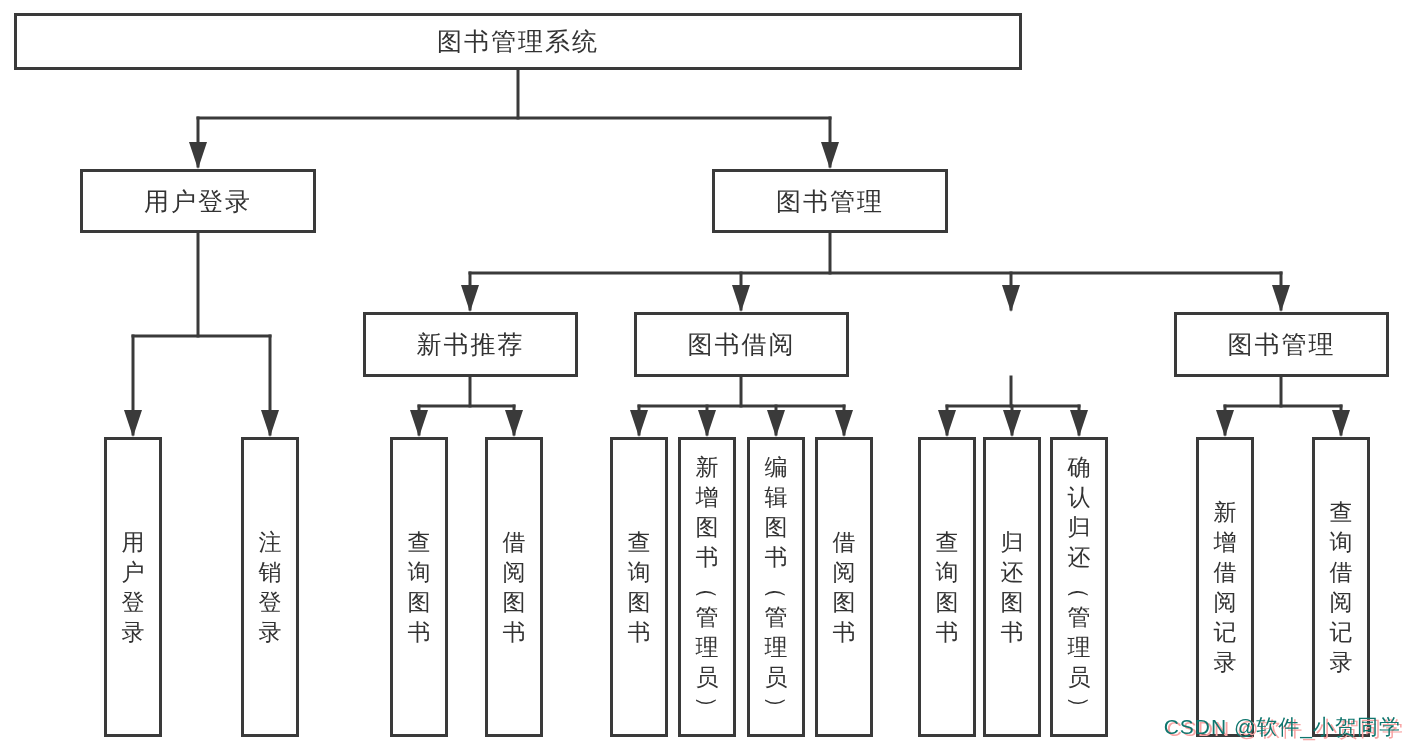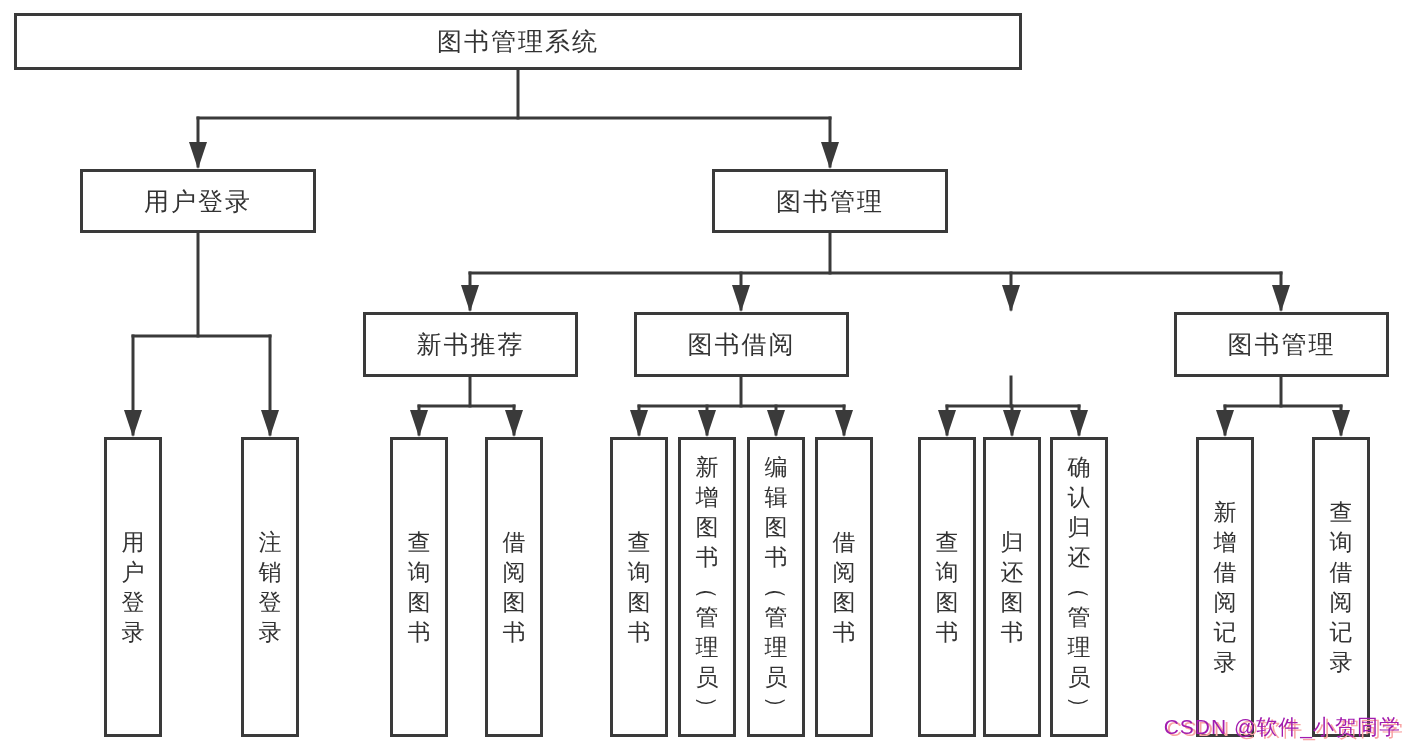--- a/index.html
+++ b/index.html
@@ -26,21 +26,21 @@
   }
   .leaf span{display:block;line-height:1;}
   .leaf span.rot{transform:rotate(90deg);}
   .lf-1 {left:104px;} .lf-2 {left:241px;}
   .lf-3 {left:390px;} .lf-4 {left:485px;}
   .lf-5 {left:610px;} .lf-6 {left:678px;} .lf-7 {left:747px;} .lf-8 {left:815px;}
   .lf-9 {left:918px;} .lf-10{left:983px;} .lf-11{left:1050px;}
   .lf-12{left:1196px;} .lf-13{left:1312px;}
   .watermark{
     position:absolute;right:4px;bottom:6px;z-index:2;
-    font-size:21px;letter-spacing:1px;color:#a21caf;
+    font-size:21px;letter-spacing:1px;color:#0f766e;
     text-shadow:3px 2px 0 #f8a3a3;white-space:nowrap;
   }
 </style>
 </head>
 <body>
 
 <div class="canvas">
 
   <svg class="connectors" width="1405" height="747" viewBox="0 0 1405 747">
     <g id="edge-group" stroke="#3a3a3a" stroke-width="3" fill="none" stroke-linecap="square">

